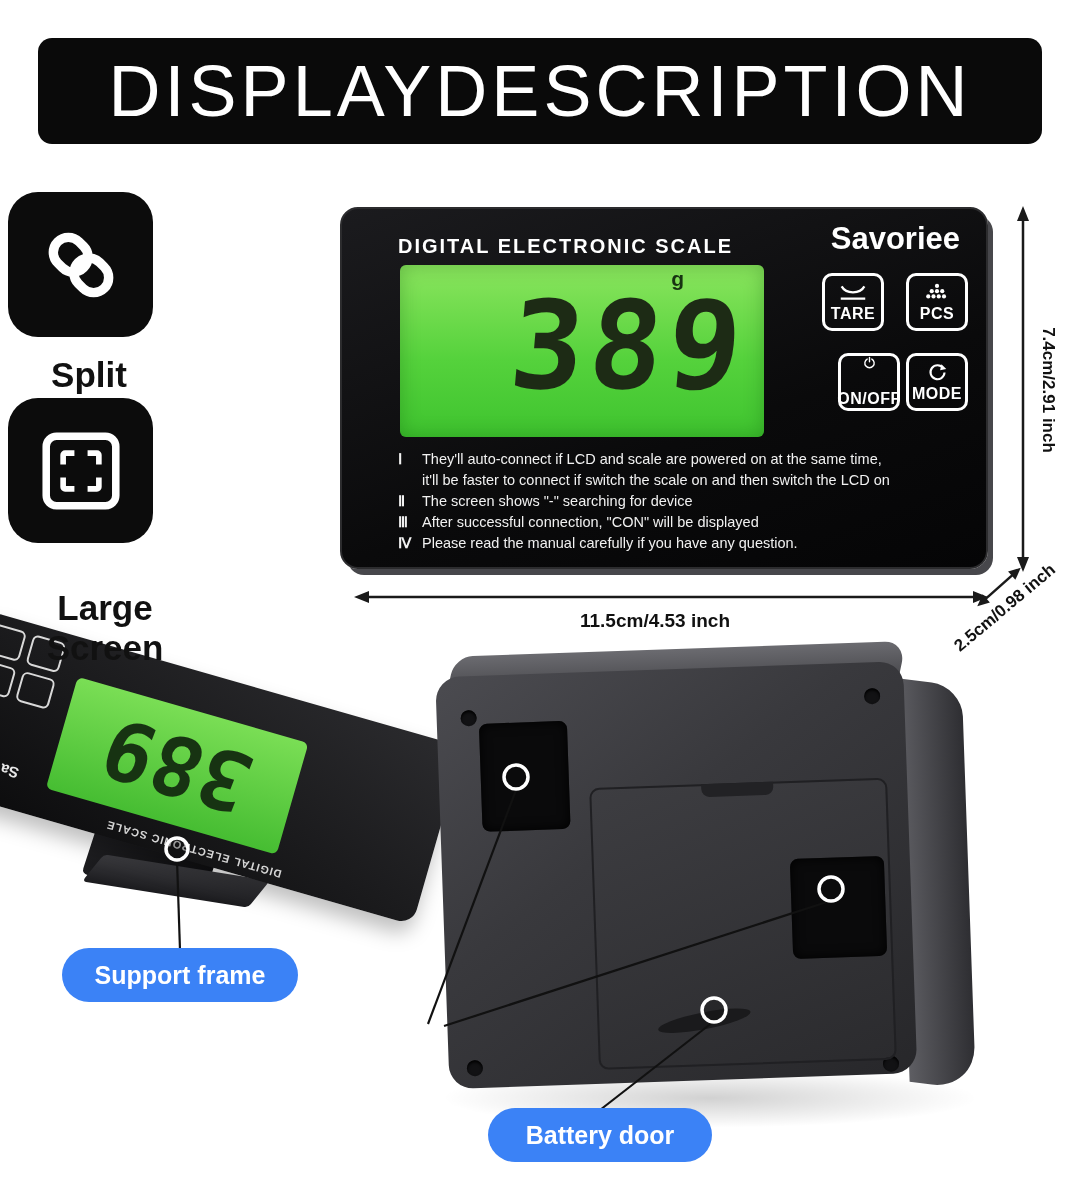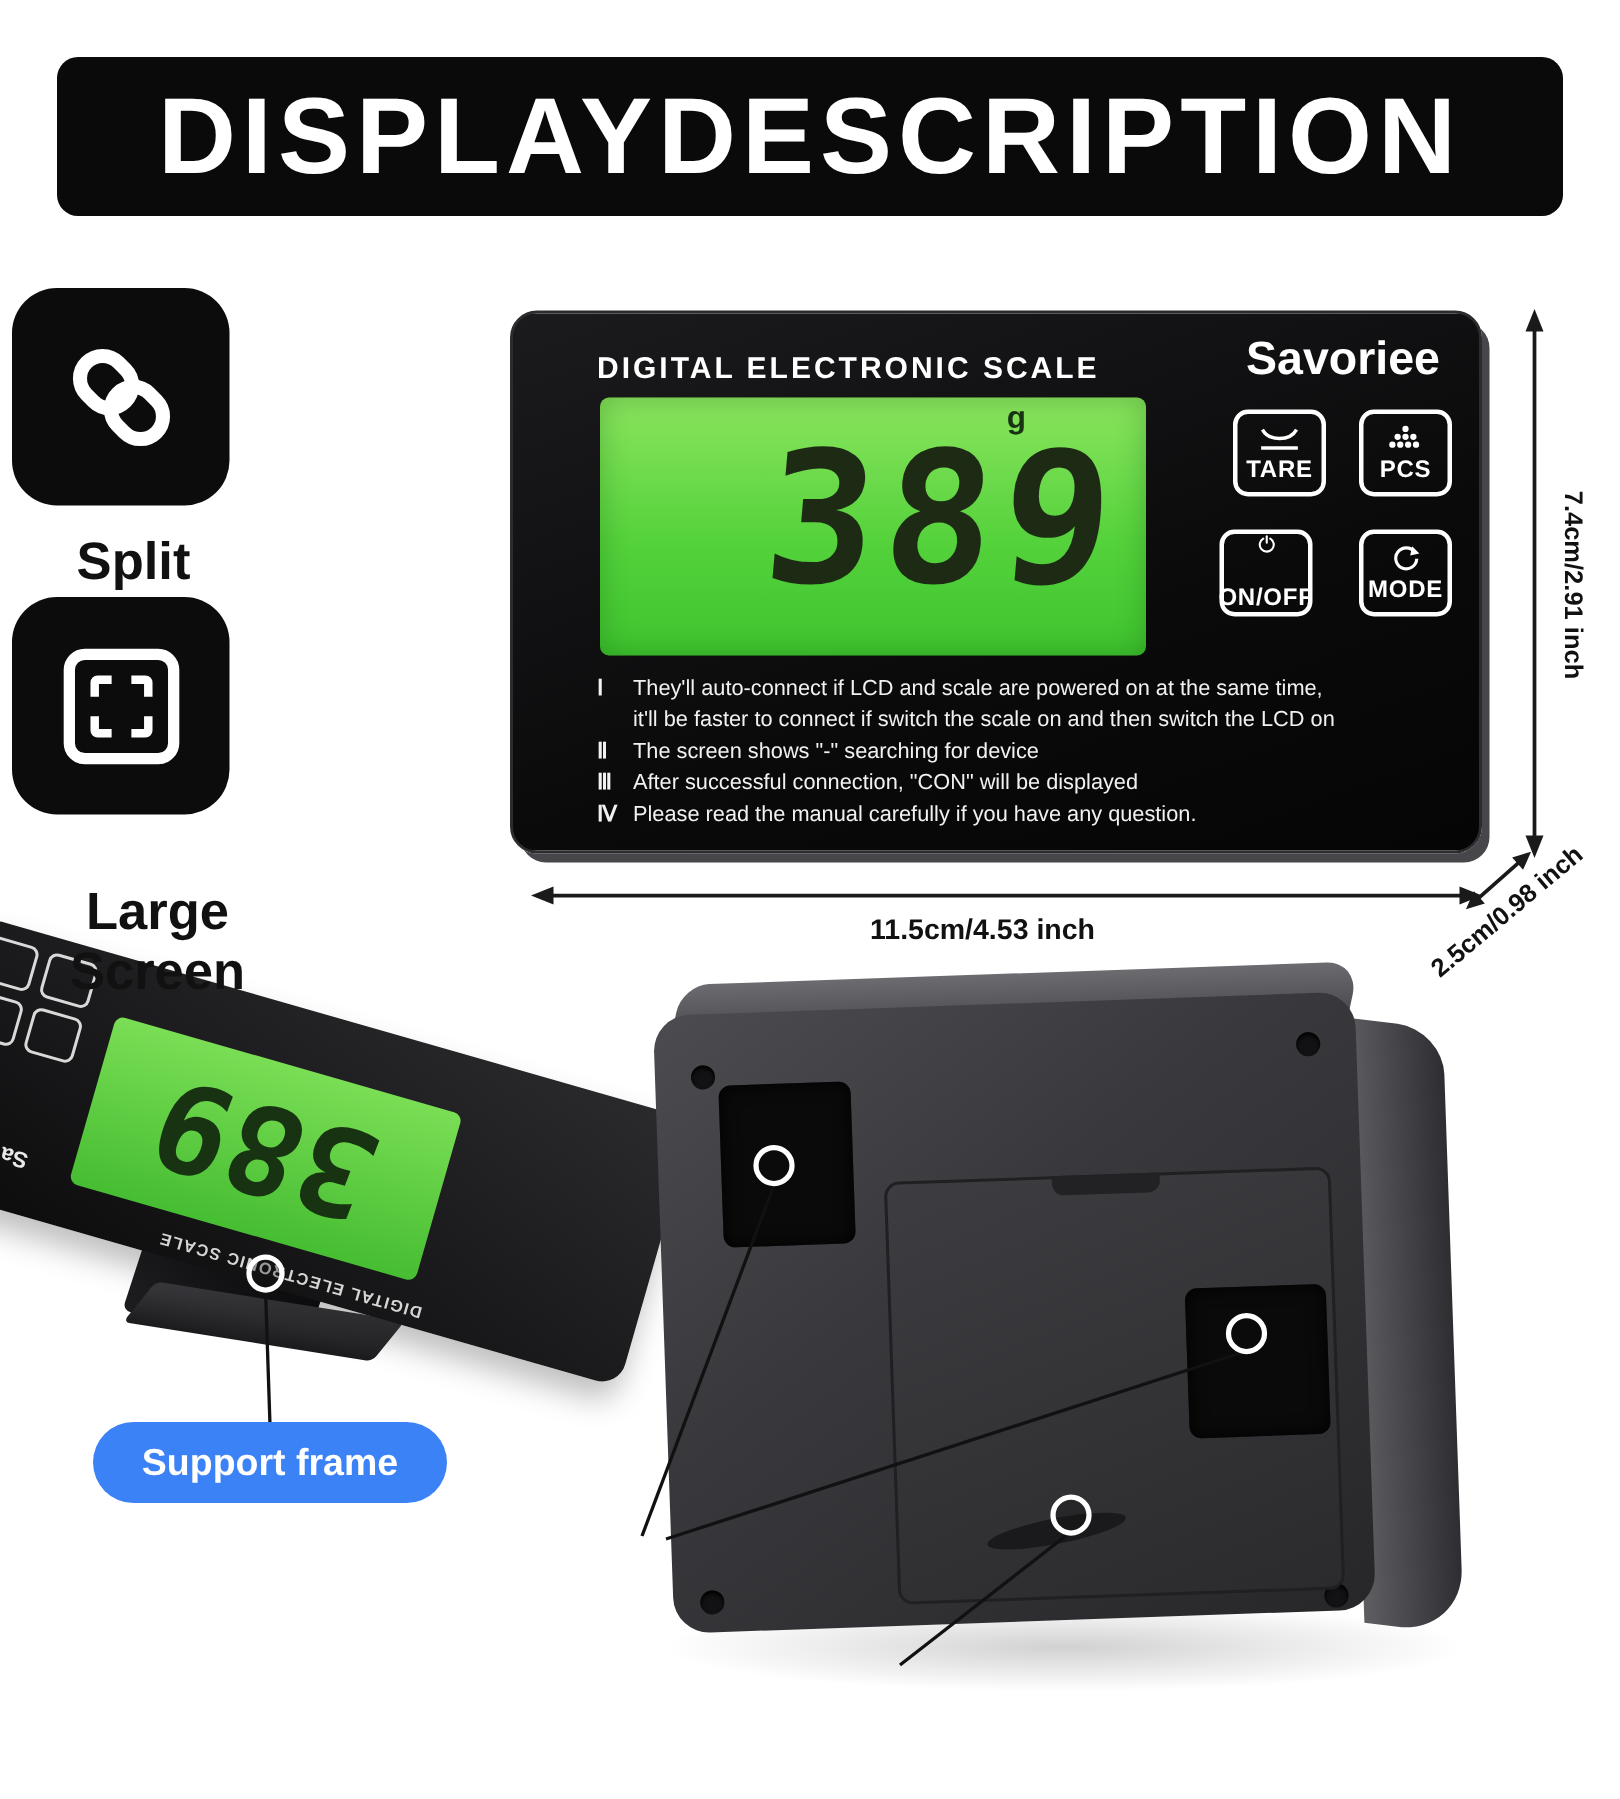--- a/index.html
+++ b/index.html
@@ -3,21 +3,21 @@
 <meta charset="utf-8">
 <style>
   * { margin:0; padding:0; box-sizing:border-box; }
   html,body { background:#fff; }
   #canvas { position:relative; width:1080px; height:1199px; background:#ffffff;
             overflow:hidden; font-family:"Liberation Sans", sans-serif; }
 
   
   .title-banner { position:absolute; left:38px; top:38px; width:1004px; height:106px;
     background:#0a0a0a; border-radius:14px; display:flex; align-items:center; justify-content:center;
-    color:#fff; font-size:72px; font-weight:bold; letter-spacing:4px; z-index:3; }
+    color:#fff; font-size:72px; font-weight:normal; letter-spacing:4px; z-index:3; }
 
   
   .feature-tile { position:absolute; width:145px; height:145px; background:#0c0c0c;
     border-radius:30px; display:flex; align-items:center; justify-content:center; z-index:3; }
   #tile-split  { left:8px;  top:192px; }
   #tile-screen { left:8px;  top:398px; }
   .feature-label { position:absolute; left:0; width:178px; text-align:center;
     font-size:35px; font-weight:bold; color:#111; z-index:3; }
   #label-split  { top:355px; }
   #label-screen { top:588px;padding-left:32px; }
@@ -34,21 +34,21 @@
     box-shadow:inset 0 0 20px rgba(0,70,0,.28); }
   .lcd-unit  { position:absolute; right:80px; top:2px; font-size:21px; font-weight:bold; color:#173312; }
   .lcd-value { position:absolute; right:18px; top:8px; font-family:"DejaVu Sans Mono", monospace;
     font-size:122px; line-height:146px; font-weight:bold; color:#1d2b15;
     transform:skewX(-5deg); letter-spacing:5px; }
 
   .scale-btn { position:absolute; width:62px; height:58px; border:3px solid #fff; border-radius:10px;
     display:flex; flex-direction:column; align-items:center; justify-content:center; gap:2px; }
   #btn-tare  { left:480px; top:64px;  }
   #btn-pcs   { left:564px; top:64px;  }
-  #btn-onoff { left:471px; top:144px;gap:20px; }
+  #btn-onoff { left:496px; top:144px;gap:20px; }
   #btn-mode  { left:564px; top:144px; }
   .btn-label { color:#fff; font-size:16px; font-weight:bold; letter-spacing:.5px; }
 
   .notes { position:absolute; left:56px; top:240px; width:575px; color:#f1f1f1;
     font-size:14.5px; line-height:21px; }
   .note-row { display:flex; }
   .note-num { width:24px; flex:none; font-weight:bold; }
   .note-text { flex:1; }
 
   
@@ -283,14 +283,15 @@
     <line x1="444" y1="1026" x2="830" y2="901" stroke="#111" stroke-width="2.2"></line>
     <line x1="600" y1="1110" x2="713" y2="1022" stroke="#111" stroke-width="2.2"></line>
 
     <circle cx="177" cy="849" r="11" fill="rgba(15,15,15,0.3)" stroke="#fff" stroke-width="3.5"></circle>
     <circle cx="516" cy="777" r="12" fill="rgba(15,15,15,0.3)" stroke="#fff" stroke-width="3.5"></circle>
     <circle cx="831" cy="889" r="12" fill="rgba(15,15,15,0.3)" stroke="#fff" stroke-width="3.5"></circle>
     <circle cx="714" cy="1010" r="12" fill="rgba(15,15,15,0.3)" stroke="#fff" stroke-width="3.5"></circle>
   </svg>
 
   <div class="callout" id="co-support">Support frame</div>
+  <div class="callout" id="co-battery">Battery door</div>
 
 </div>
 
 </body></html>

